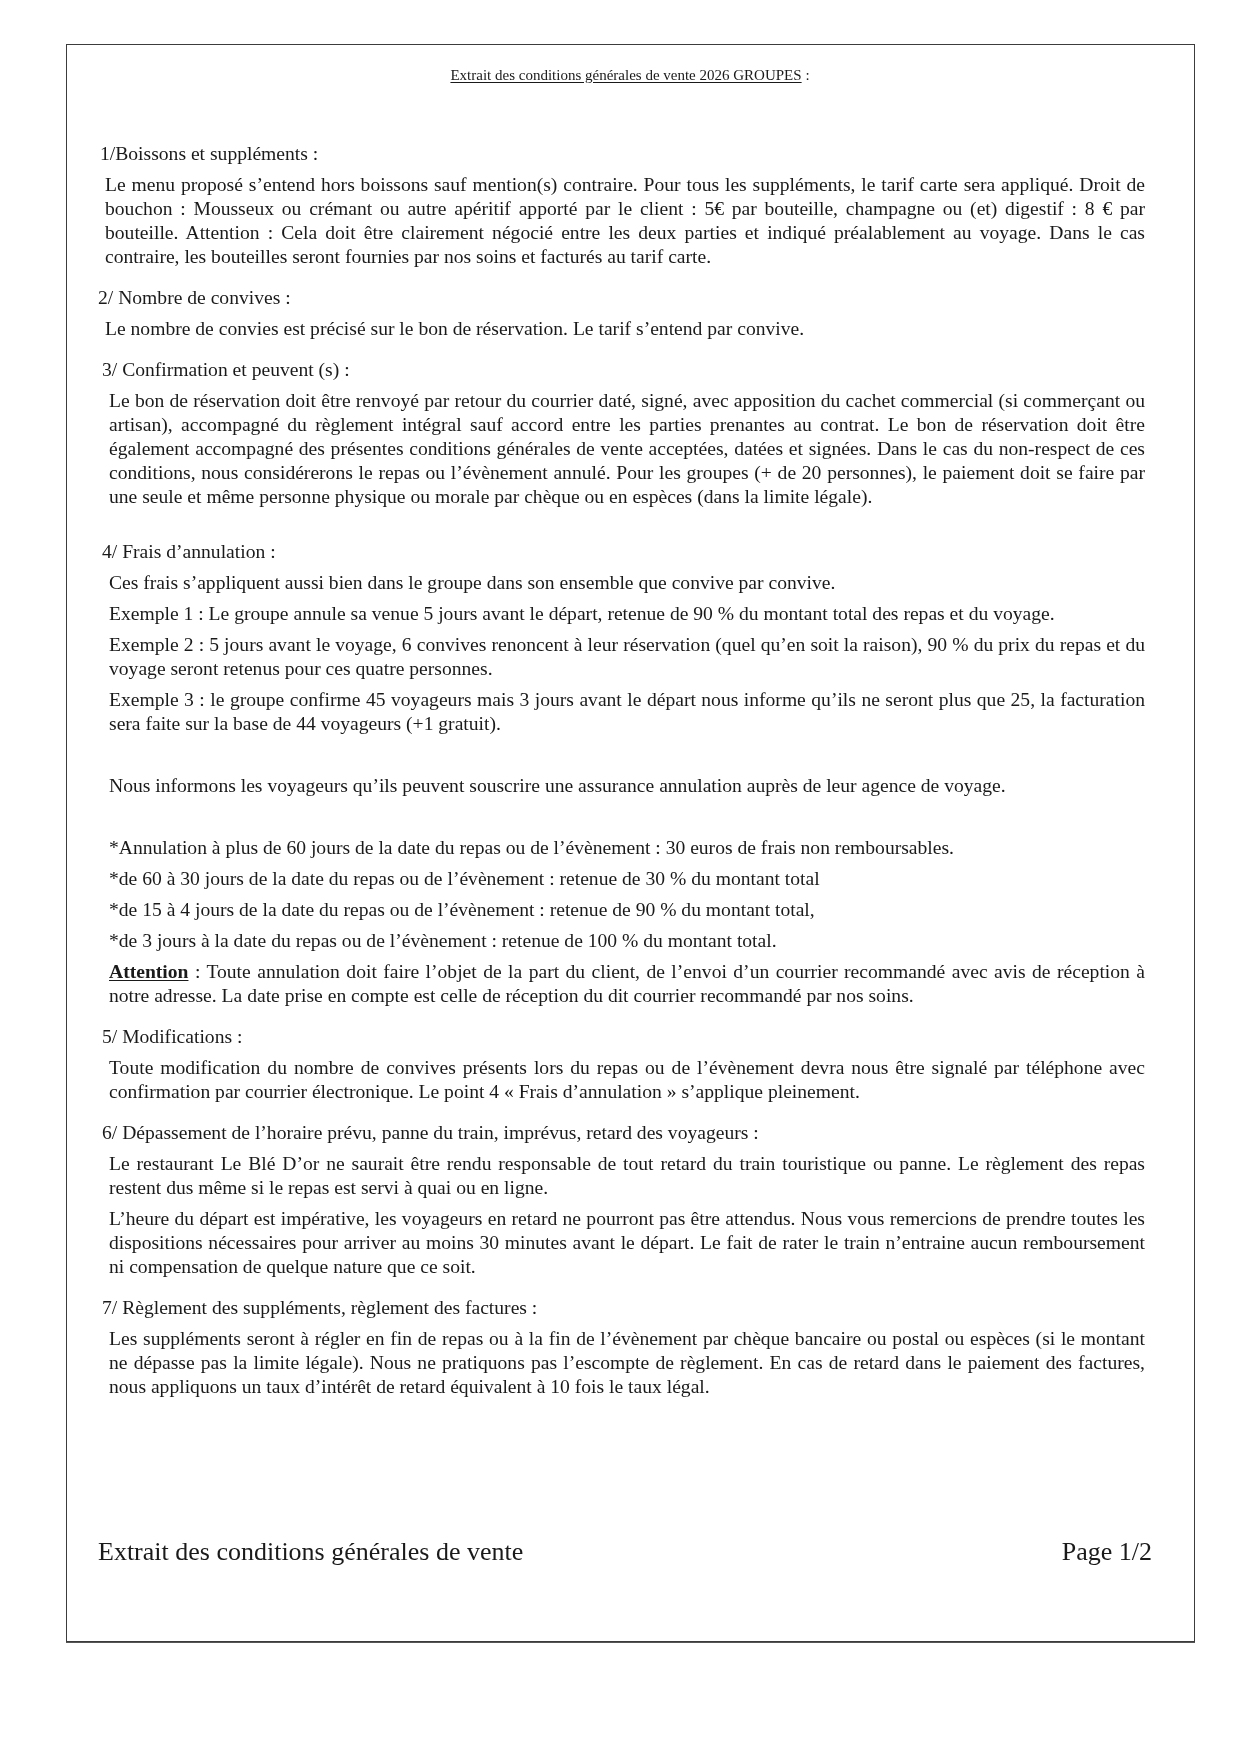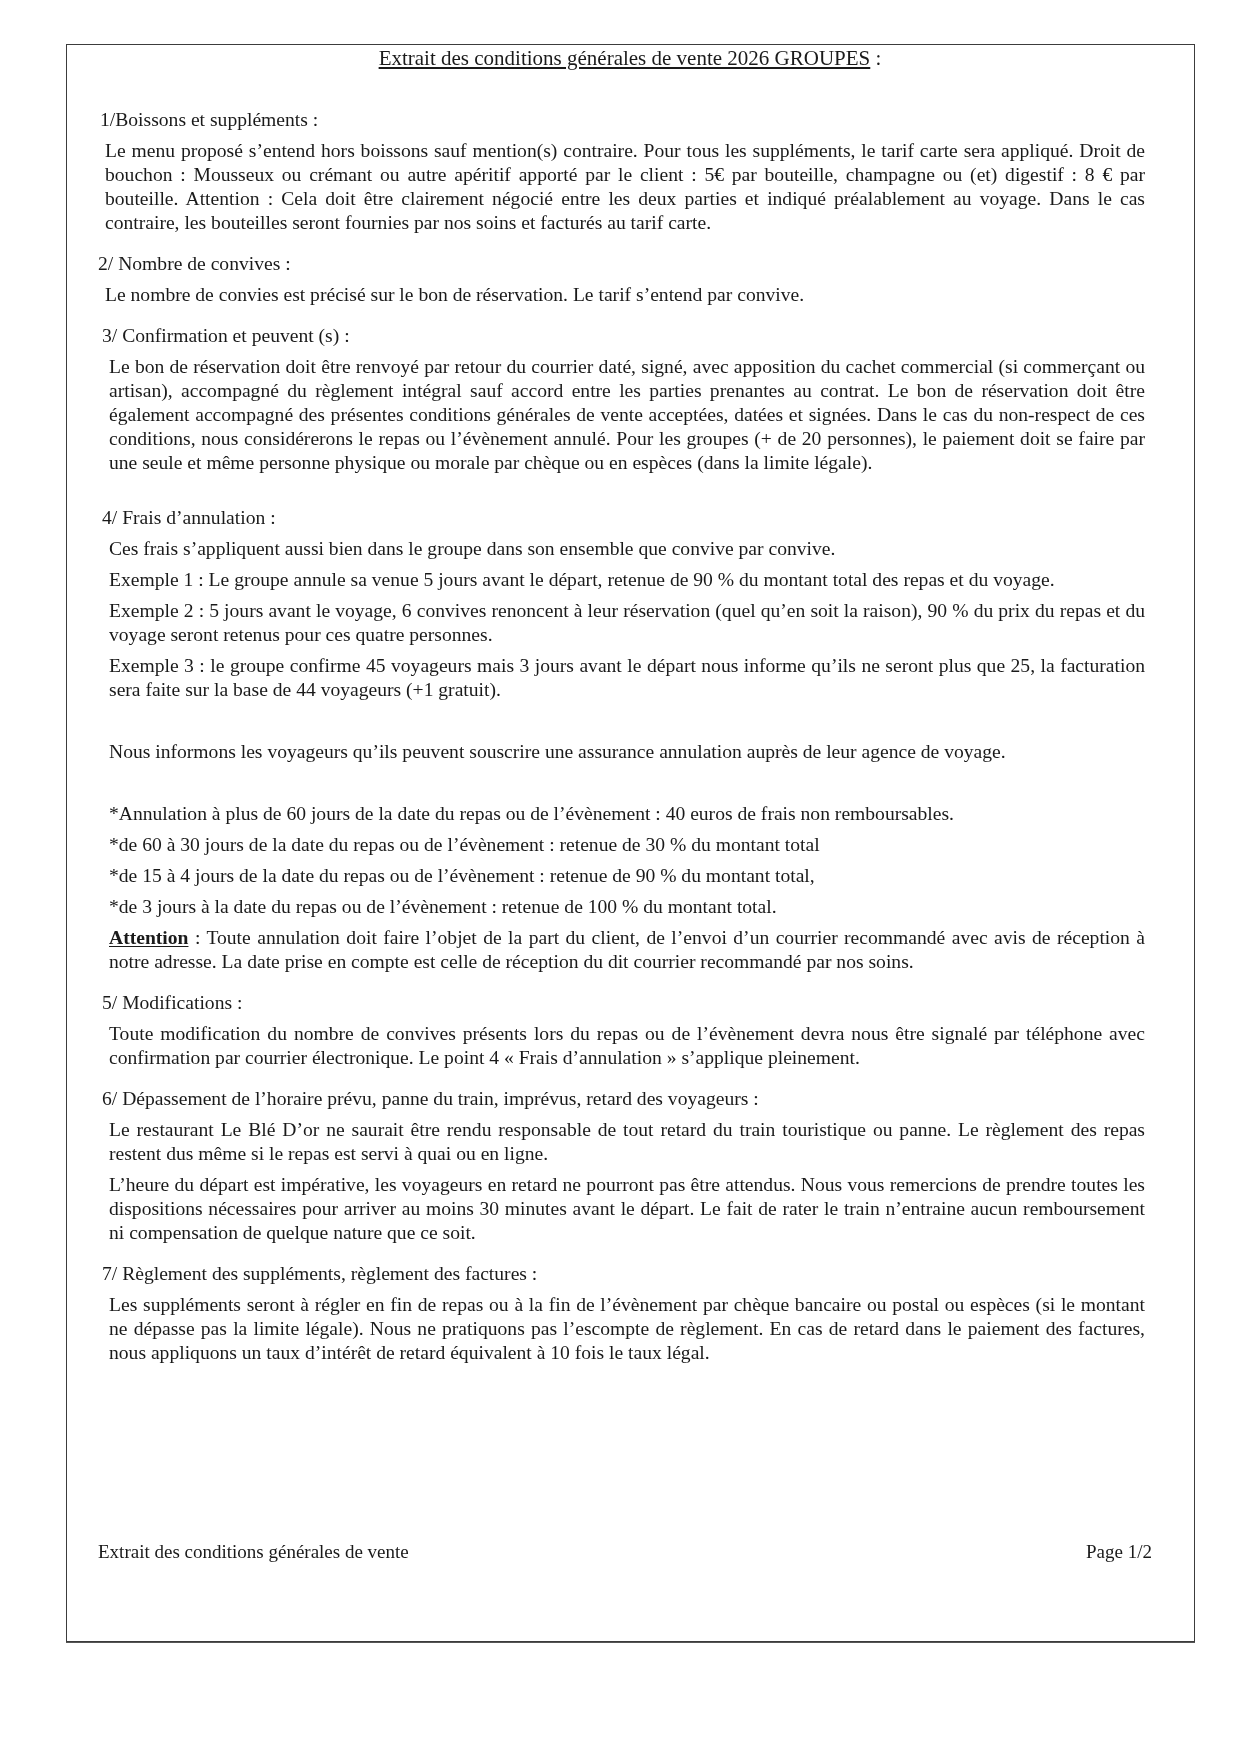--- a/index.html
+++ b/index.html
@@ -11,36 +11,36 @@
   .frame {
     position: absolute; left: 66px; top: 44px; width: 1129px; height: 1598px;
     border: 1px solid #3c3c3c; box-sizing: border-box;
     box-shadow: 0 1px 0 #555;
   }
   .content {
     position: absolute; left: 98px; top: 46px; width: 1054px;
     font-size: 19.6px; line-height: 24px;
   }
   .title {
-    text-align: center; margin: 0; font-size: 21px; font-weight: normal;
+    text-align: center; margin: 17px; font-size: 15px; font-weight: normal;
     line-height: 24px; padding-left: 10px;
   }
   .title .u { text-decoration: underline; text-underline-offset: 2px; }
   p { margin: 7px; text-align: justify; font-family: Liberation Serif, serif; }
   .section-head { margin: 0; }
   .section-head .u { text-underline-offset: 2px; }
   .indent1 { padding-left: 2px; }
   .indent5 { padding-left: 4px; }
   .bold-u { font-weight: bold; text-decoration: underline; text-underline-offset: 2px; }
   .gap-s { height: 10px; }
   .gap-m { height: 24px; }
   .gap-l { height: 38px; }
   .footer {
     position: absolute; left: 98px; top: 1540px; width: 1054px;
-    font-size: 19px; line-height: 24px;
+    font-size: 26px; line-height: 24px;
     display: flex; justify-content: space-between;
   }
 </style>
 </head>
 <body>
 
 <div class="frame"></div>
 
 <div class="content">
 
@@ -71,21 +71,21 @@
 
   <section class="indent5">
     <div class="section-head"><span>4/ </span><span class="u">Frais d’annulation </span><span>:</span></div>
     <p>Ces frais s’appliquent aussi bien dans le groupe dans son ensemble que convive par convive.</p>
     <p>Exemple 1 : Le groupe annule sa venue 5 jours avant le départ, retenue de 90 % du montant total des repas et du voyage.</p>
     <p>Exemple 2 : 5 jours avant le voyage, 6 convives renoncent à leur réservation (quel qu’en soit la raison), 90 % du prix du repas et du voyage seront retenus pour ces quatre personnes.</p>
     <p>Exemple 3 : le groupe confirme 45 voyageurs mais 3 jours avant le départ nous informe qu’ils ne seront plus que 25, la facturation sera faite sur la base de 44 voyageurs (+1 gratuit).</p>
     <div class="gap-m"></div>
     <p>Nous informons les voyageurs qu’ils peuvent souscrire une assurance annulation auprès de leur agence de voyage.</p>
     <div class="gap-m"></div>
-    <p>*Annulation à plus de 60 jours de la date du repas ou de l’évènement : 40 euros de frais non remboursables.</p>
+    <p>*Annulation à plus de 60 jours de la date du repas ou de l’évènement : 30 euros de frais non remboursables.</p>
     <p>*de 60 à 30 jours de la date du repas ou de l’évènement : retenue de 30 % du montant total</p>
     <p>*de 15 à 4 jours de la date du repas ou de l’évènement : retenue de 90 % du montant total,</p>
     <p>*de 3 jours à la date du repas ou de l’évènement : retenue de 100 % du montant total.</p>
     <p><span class="bold-u">Attention</span><span> : Toute annulation doit faire l’objet de la part du client, de l’envoi d’un courrier recommandé avec avis de réception à notre adresse. La date prise en compte est celle de réception du dit courrier recommandé par nos soins.</span></p>
   </section>
 
   <div class="gap-s"></div>
 
   <section class="indent5">
     <div class="section-head"><span>5/ </span><span class="u">Modifications</span><span> :</span></div>

